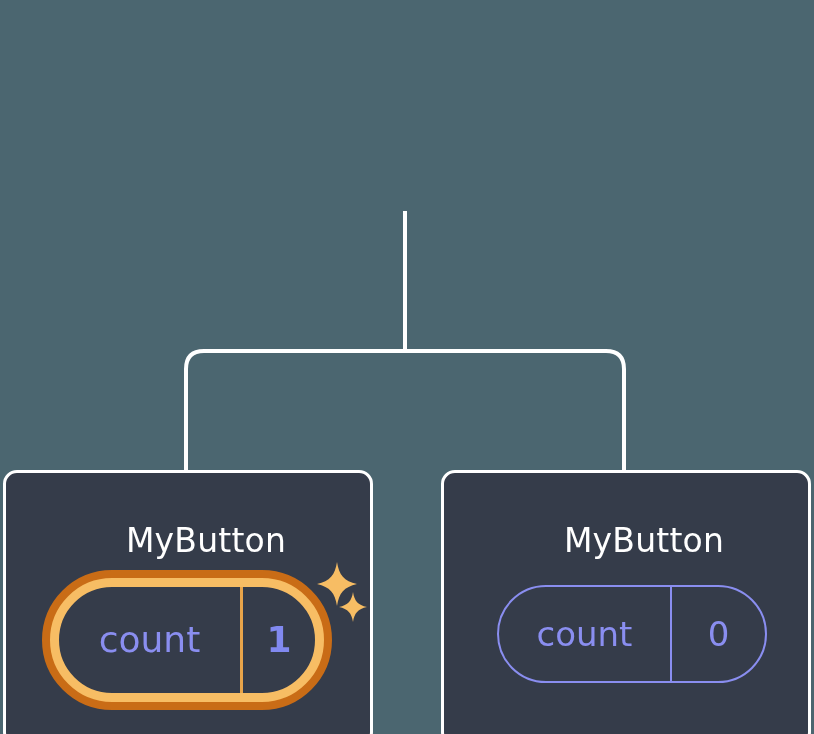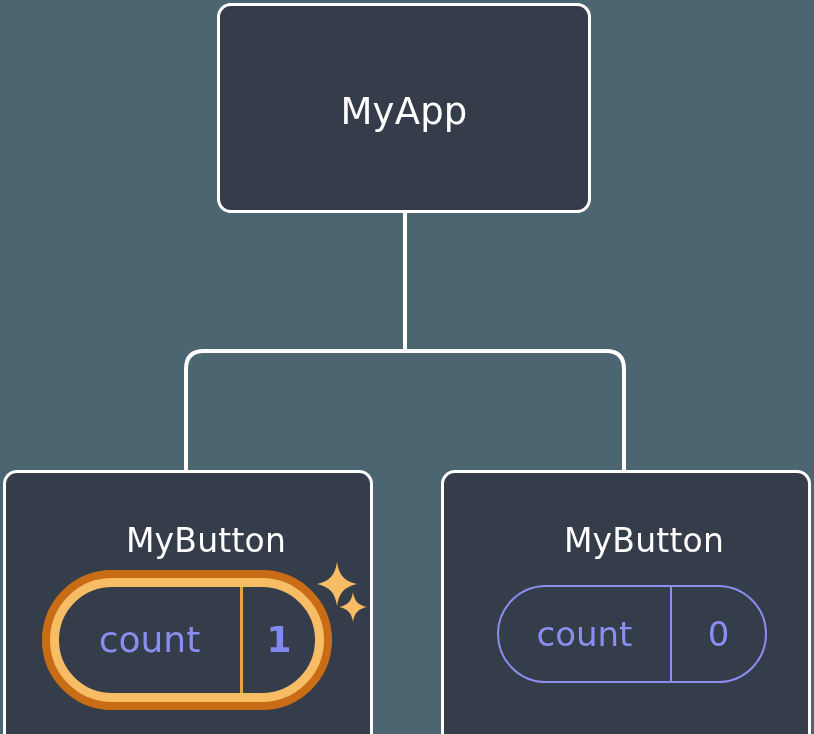--- a/index.html
+++ b/index.html
@@ -215,23 +215,20 @@
 
 <div id="canvas">
 
   <svg id="connectors" viewBox="0 0 814 734">
 
     <path d="M 405 211 L 405 353" fill="none" stroke="#ffffff" stroke-width="4" stroke-linecap="butt"></path>
 
     <path d="M 186 472 L 186 369 Q 186 351 204 351 L 606 351 Q 624 351 624 369 L 624 472" fill="none" stroke="#ffffff" stroke-width="4" stroke-linecap="butt" stroke-linejoin="round"></path>
   </svg>
 
-  <div id="node-root" class="node-card">
-    <div class="node-title">MyApp</div>
-  </div>
 
   <div id="node-child-left" class="node-card">
     <div class="node-title child-title">MyButton</div>
   </div>
 
   <div class="pill-highlight-wrap">
     <div class="pill-ring-outer"></div>
     <div class="pill-ring-inner"></div>
     <div class="pill-hl-content">
       <div class="pill-key">

